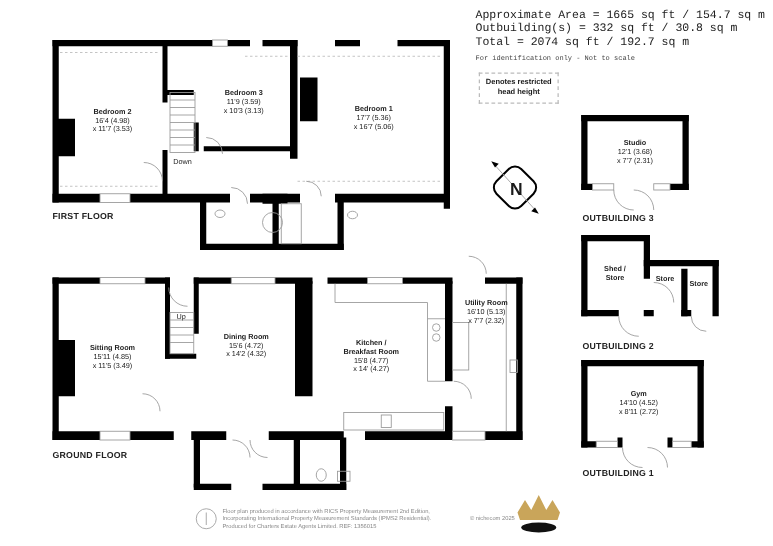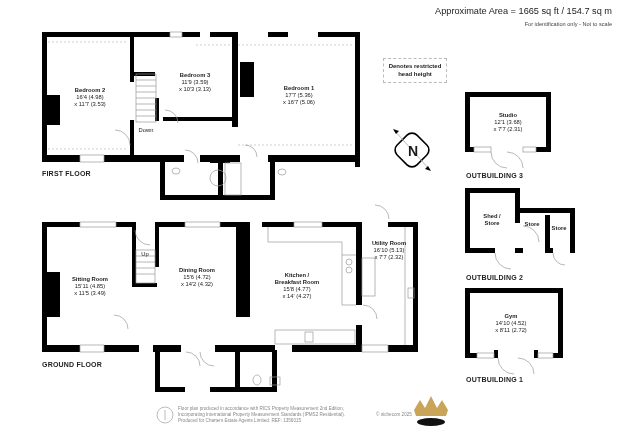--- a/index.html
+++ b/index.html
@@ -1,32 +1,34 @@
 <!DOCTYPE html>
 <html><head>
 <meta charset="utf-8">
 <style>
   html, body { margin:0; padding:0; background:#ffffff; }
   body { width:618px; height:437px; position:relative; overflow:hidden; font-family:"Liberation Sans", sans-serif; color:#1a1a1a; }
   .abs { position:absolute; }
-  .areas { right:6px; top:6px; text-align:right; font-size:9.2px; line-height:11px; color:#222; }
+  .areas { right:6px; top:6px; text-align:left; font-size:9.2px; line-height:11px; color:#222;font-family:Liberation Mono, monospace; }
   .areas .note { font-size:5.6px; margin-top:2px; color:#444; }
   .room-label { position:absolute; text-align:center; font-size:5.8px; line-height:7px; color:#222; transform:translateX(-50%); white-space:nowrap; }
   .room-label .name { font-weight:bold; }
   .floor-label { position:absolute; font-size:7px; font-weight:bold; letter-spacing:0.2px; color:#222; }
   .restricted { position:absolute; left:383px; top:58px; width:64px; height:25px; border:1px dashed #bbb; font-size:6px; font-weight:bold; text-align:center; line-height:8px; padding-top:3px; box-sizing:border-box; }
   .footer-text { position:absolute; left:178px; top:406px; font-size:4.6px; line-height:6px; color:#888; }
   .copyright { position:absolute; left:376px; top:412px; font-size:4.6px; color:#888; }
   svg { position:absolute; left:0; top:0; }
 </style>
 </head>
 <body>
 
 <div class="abs areas">
   <div>Approximate Area = 1665 sq ft / 154.7 sq m</div>
+  <div>Outbuilding(s) = 332 sq ft / 30.8 sq m</div>
+  <div>Total = 2074 sq ft / 192.7 sq m</div>
   <div class="note">For identification only - Not to scale</div>
 </div>
 
 <svg width="618" height="437">
   <g fill="#000">
 
     <rect x="42" y="32" width="5" height="130"></rect>
     <rect x="42" y="32" width="128" height="5"></rect>
     <rect x="182" y="32" width="18" height="5"></rect>
     <rect x="210" y="32" width="28" height="5"></rect>

